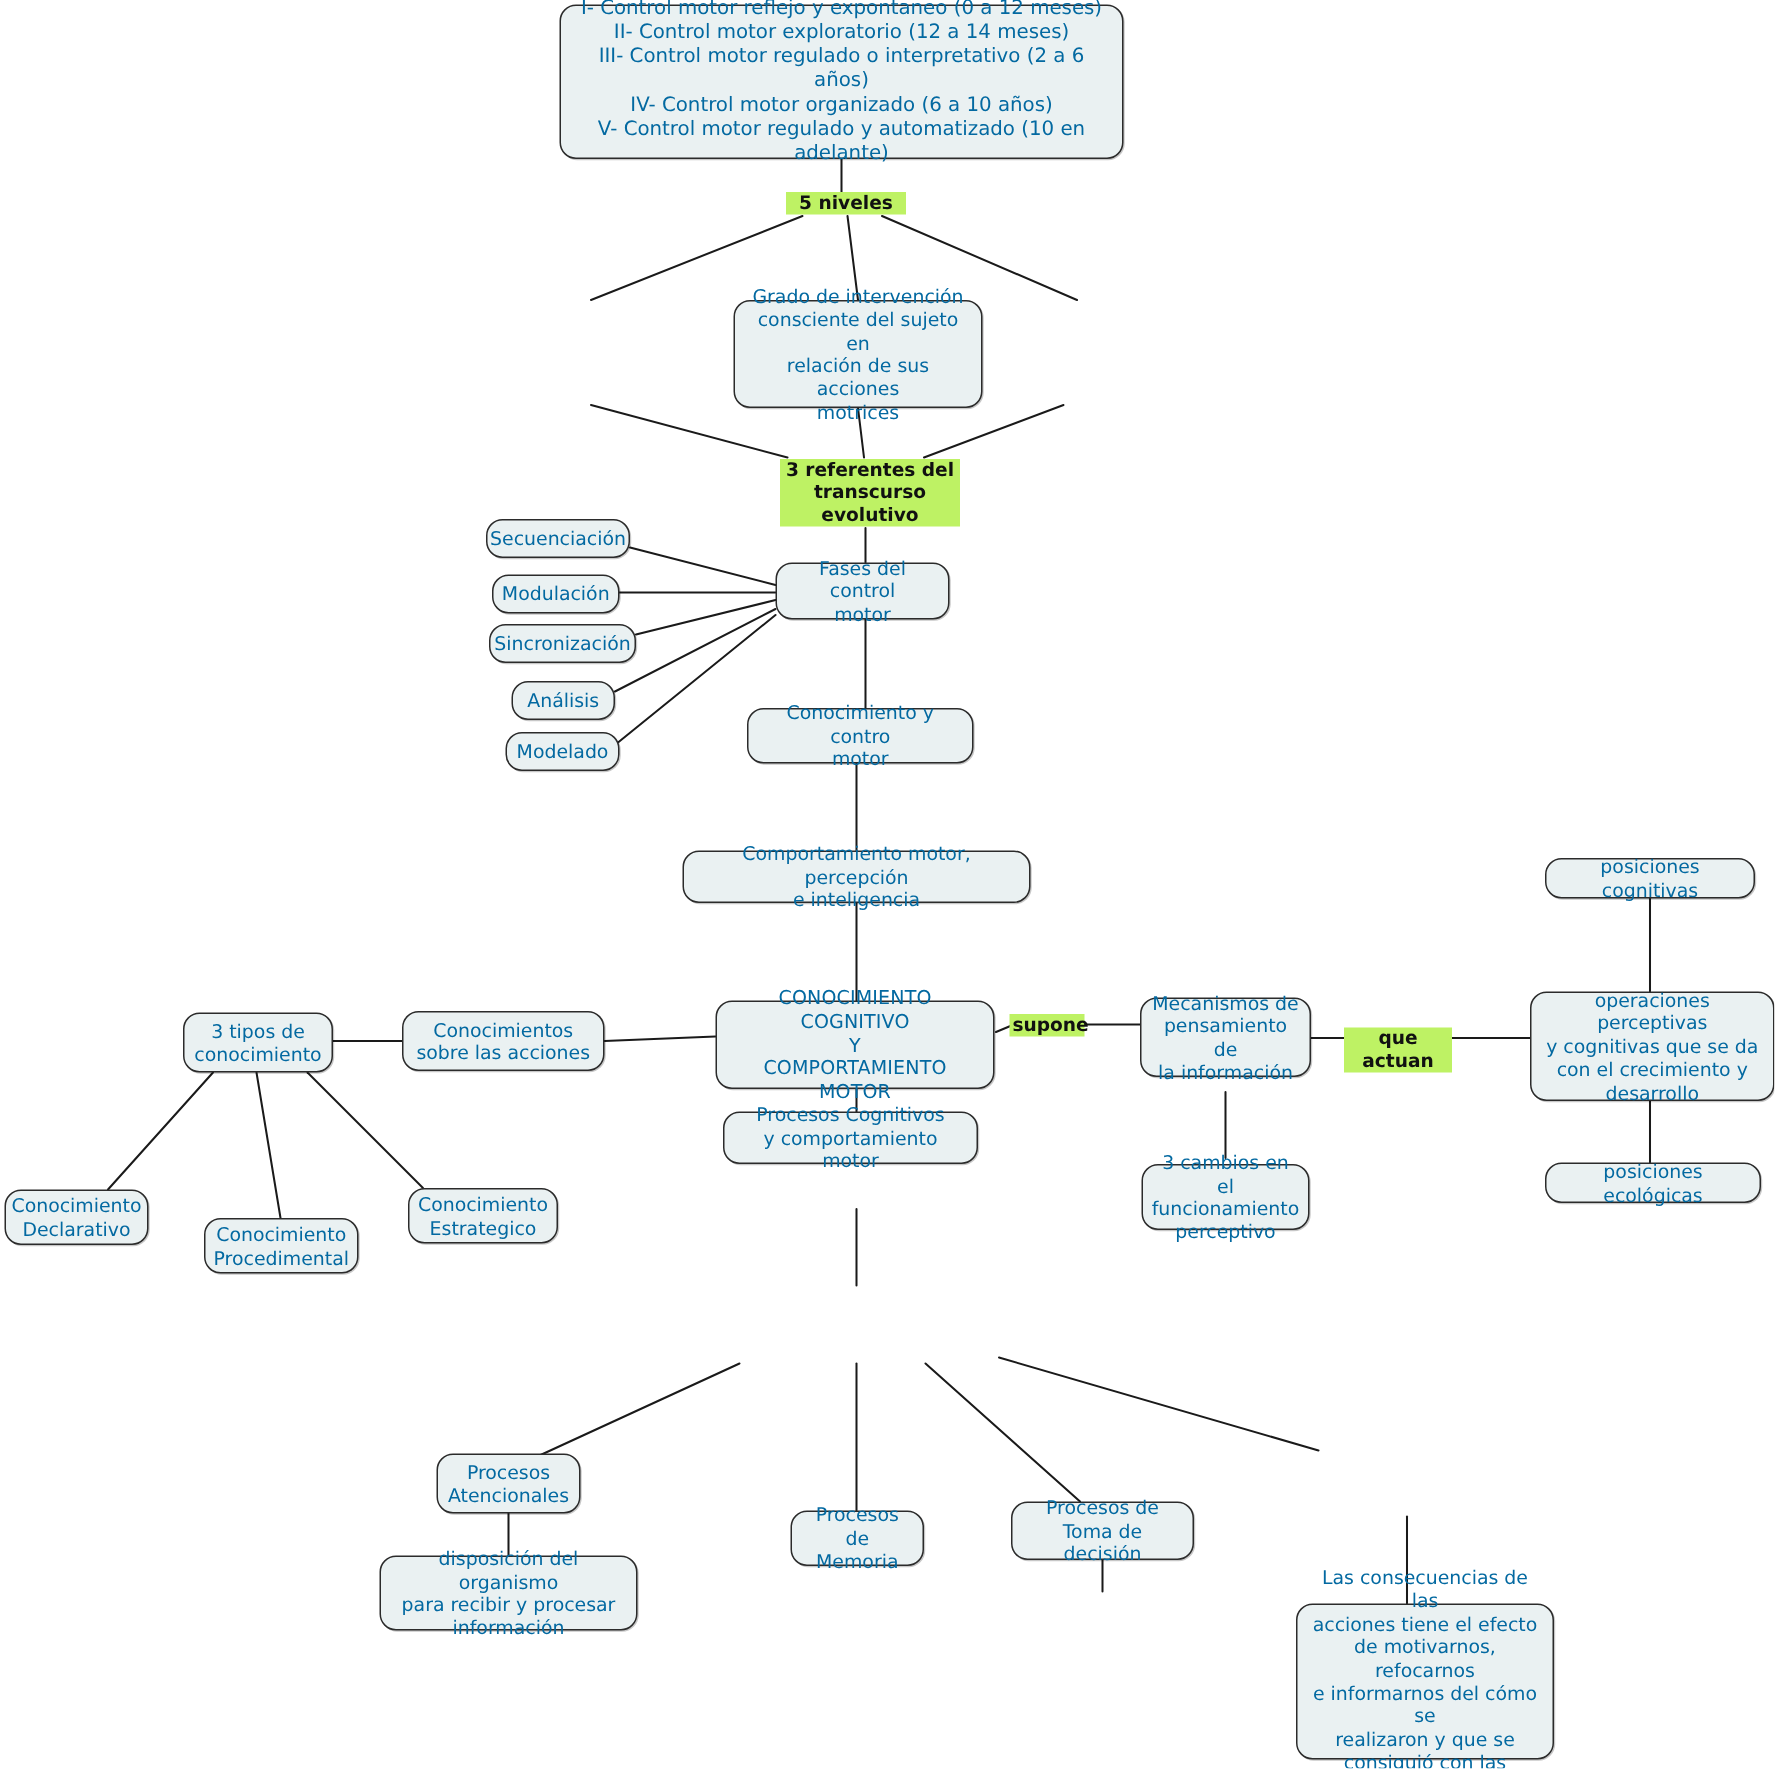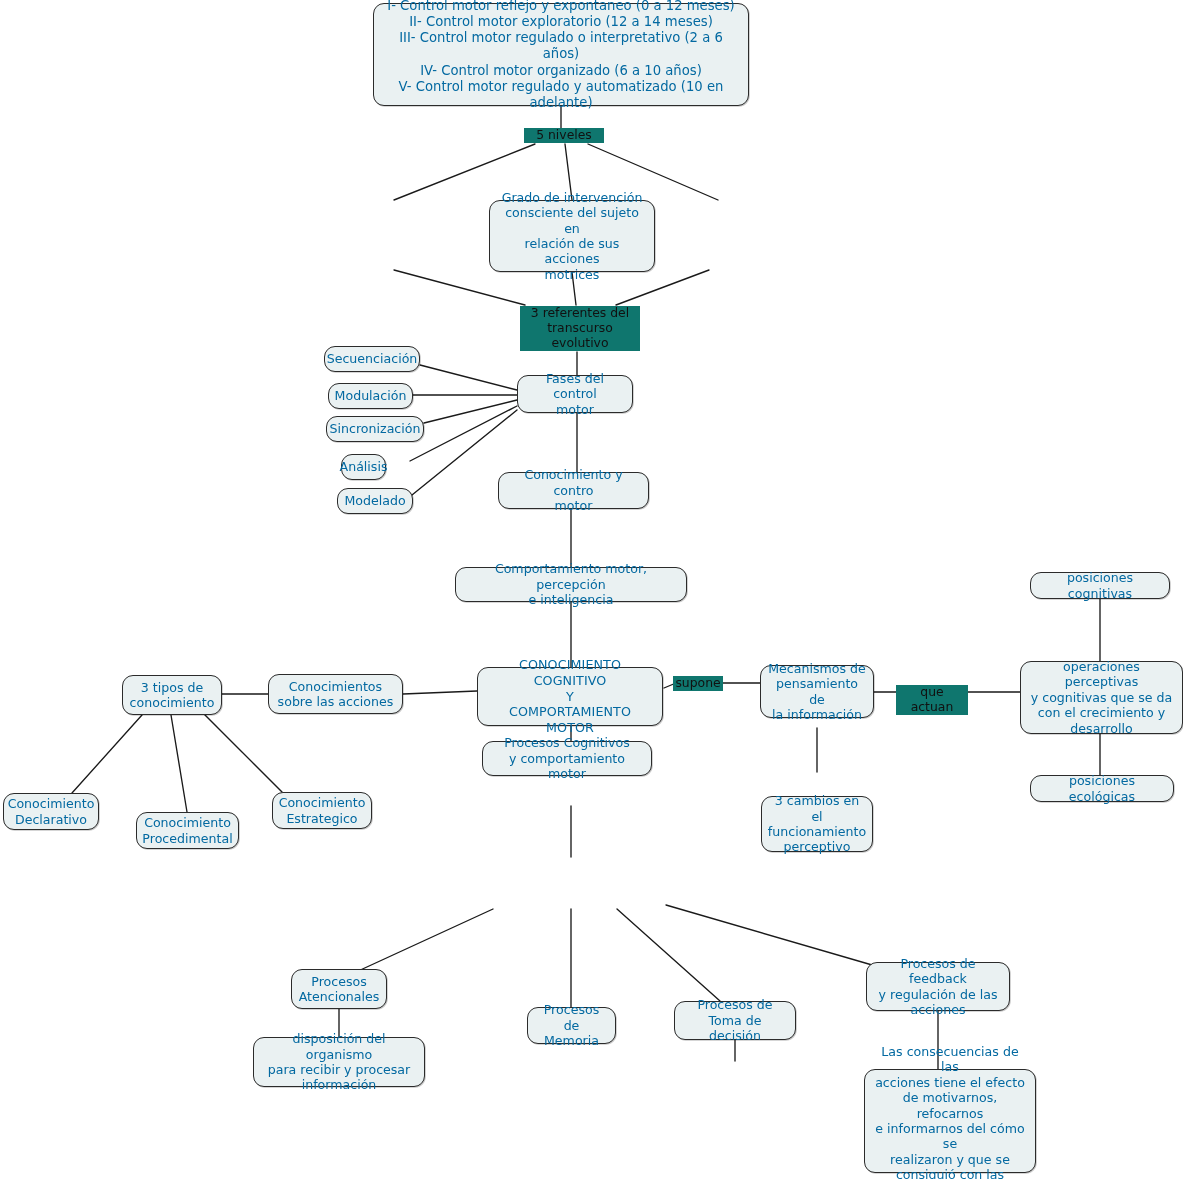--- a/index.html
+++ b/index.html
@@ -37,28 +37,29 @@
     color:#0369a1;
     padding:3px 7px;
     white-space:pre-line;
     box-shadow:0.8px 0.8px 0 rgba(0,0,0,0.22);
     z-index:2;
   }
   .node.big{ font-size:13.2px; }
   .node.caps{ font-size:12.7px; letter-spacing:0.1px; }
   .linklabel{
     position:absolute;
-    background:#0f766e;
+    background:#bef264;
     font-size:12.4px;
     color:#111111;
     text-align:center;
     line-height:1.2;
     white-space:pre-line;
     padding:0 2px;
     z-index:3;
+    font-weight:bold;
   }
 </style>
 </head>
 <body>
 
 <div id="canvas">
 
   <svg id="edges" viewBox="0 0 1183 1179" width="1183" height="1179" xmlns="http://www.w3.org/2000/svg">
     <g stroke="#1a1a1a" stroke-width="1.35" fill="none" stroke-linecap="round">
 
@@ -141,21 +142,21 @@
   <div class="linklabel" style="left:520px; top:306px; width:116px;">3 referentes del
 transcurso
 evolutivo</div>
 
   <div class="node" style="left:324px; top:346px; width:96px; height:26px;">Secuenciación</div>
 
   <div class="node" style="left:328px; top:383px; width:85px; height:26px;">Modulación</div>
 
   <div class="node" style="left:326px; top:416px; width:98px; height:26px;">Sincronización</div>
 
-  <div class="node" style="left:341px; top:454px; width:45px; height:26px;">Análisis</div>
+  <div class="node" style="left:341px; top:454px; width:69px; height:26px;">Análisis</div>
 
   <div class="node" style="left:337px; top:488px; width:76px; height:26px;">Modelado</div>
 
   <div class="node" style="left:517px; top:375px; width:116px; height:38px;">Fases del control
 motor</div>
 
   <div class="node" style="left:498px; top:472px; width:151px; height:37px;">Conocimiento y contro
 motor</div>
 
   <div class="node" style="left:455px; top:567px; width:232px; height:35px;">Comportamiento motor, percepción
@@ -184,21 +185,21 @@
 y comportamiento motor</div>
 
   <div class="linklabel" style="left:673px; top:676px; width:46px;">supone</div>
 
   <div class="node" style="left:760px; top:665px; width:114px; height:53px;">Mecanismos de
 pensamiento de
 la información</div>
 
   <div class="linklabel" style="left:896px; top:685px; width:68px;">que actuan</div>
 
-  <div class="node" style="left:761px; top:796px; width:112px; height:56px;">3 cambios en el
+  <div class="node" style="left:761px; top:776px; width:112px; height:44px;">3 cambios en el
 funcionamiento
 perceptivo</div>
 
   <div class="node" style="left:1030px; top:572px; width:140px; height:27px;">posiciones cognitivas</div>
 
   <div class="node" style="left:1020px; top:661px; width:163px; height:73px;">operaciones perceptivas
 y cognitivas que se da
 con el crecimiento y
 desarrollo</div>
 
@@ -212,23 +213,20 @@
 para recibir y procesar
 información</div>
 
   <div class="node" style="left:527px; top:1007px; width:89px; height:37px;">Procesos de
 Memoria</div>
 
   <div class="node" style="left:674px; top:1001px; width:122px; height:39px;">Procesos de
 Toma de decisión</div>
 
 
-  <div class="node" style="left:866px; top:962px; width:144px; height:49px;">Procesos de feedback
-y regulación de las
-acciones</div>
 
   <div class="node" style="left:864px; top:1069px; width:172px; height:104px;">Las consecuencias de las
 acciones tiene el efecto
 de motivarnos, refocarnos
 e informarnos del cómo se
 realizaron y que se
 consiguió con las mismas</div>
 
 </div>
 

